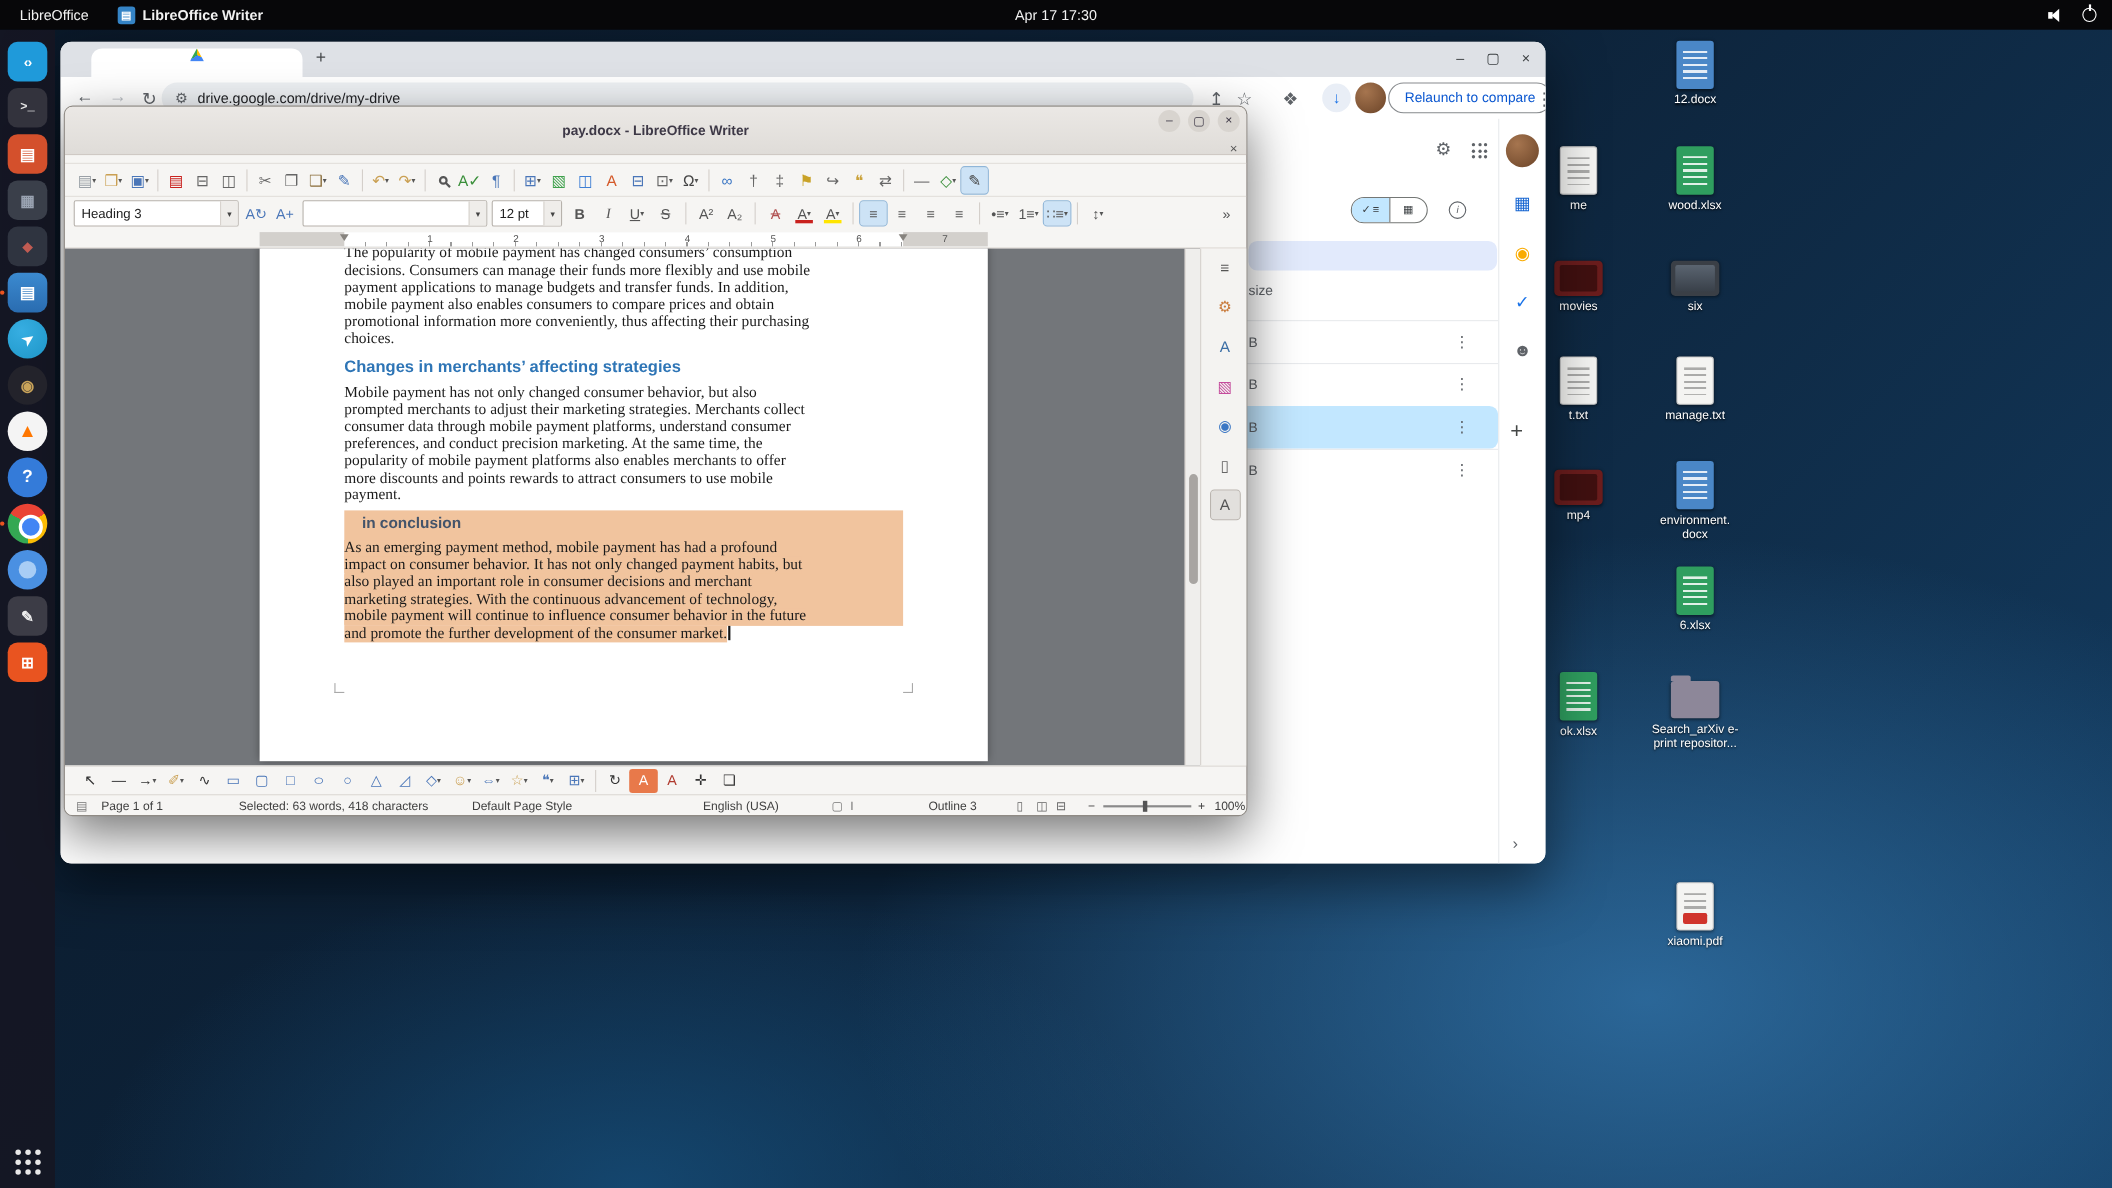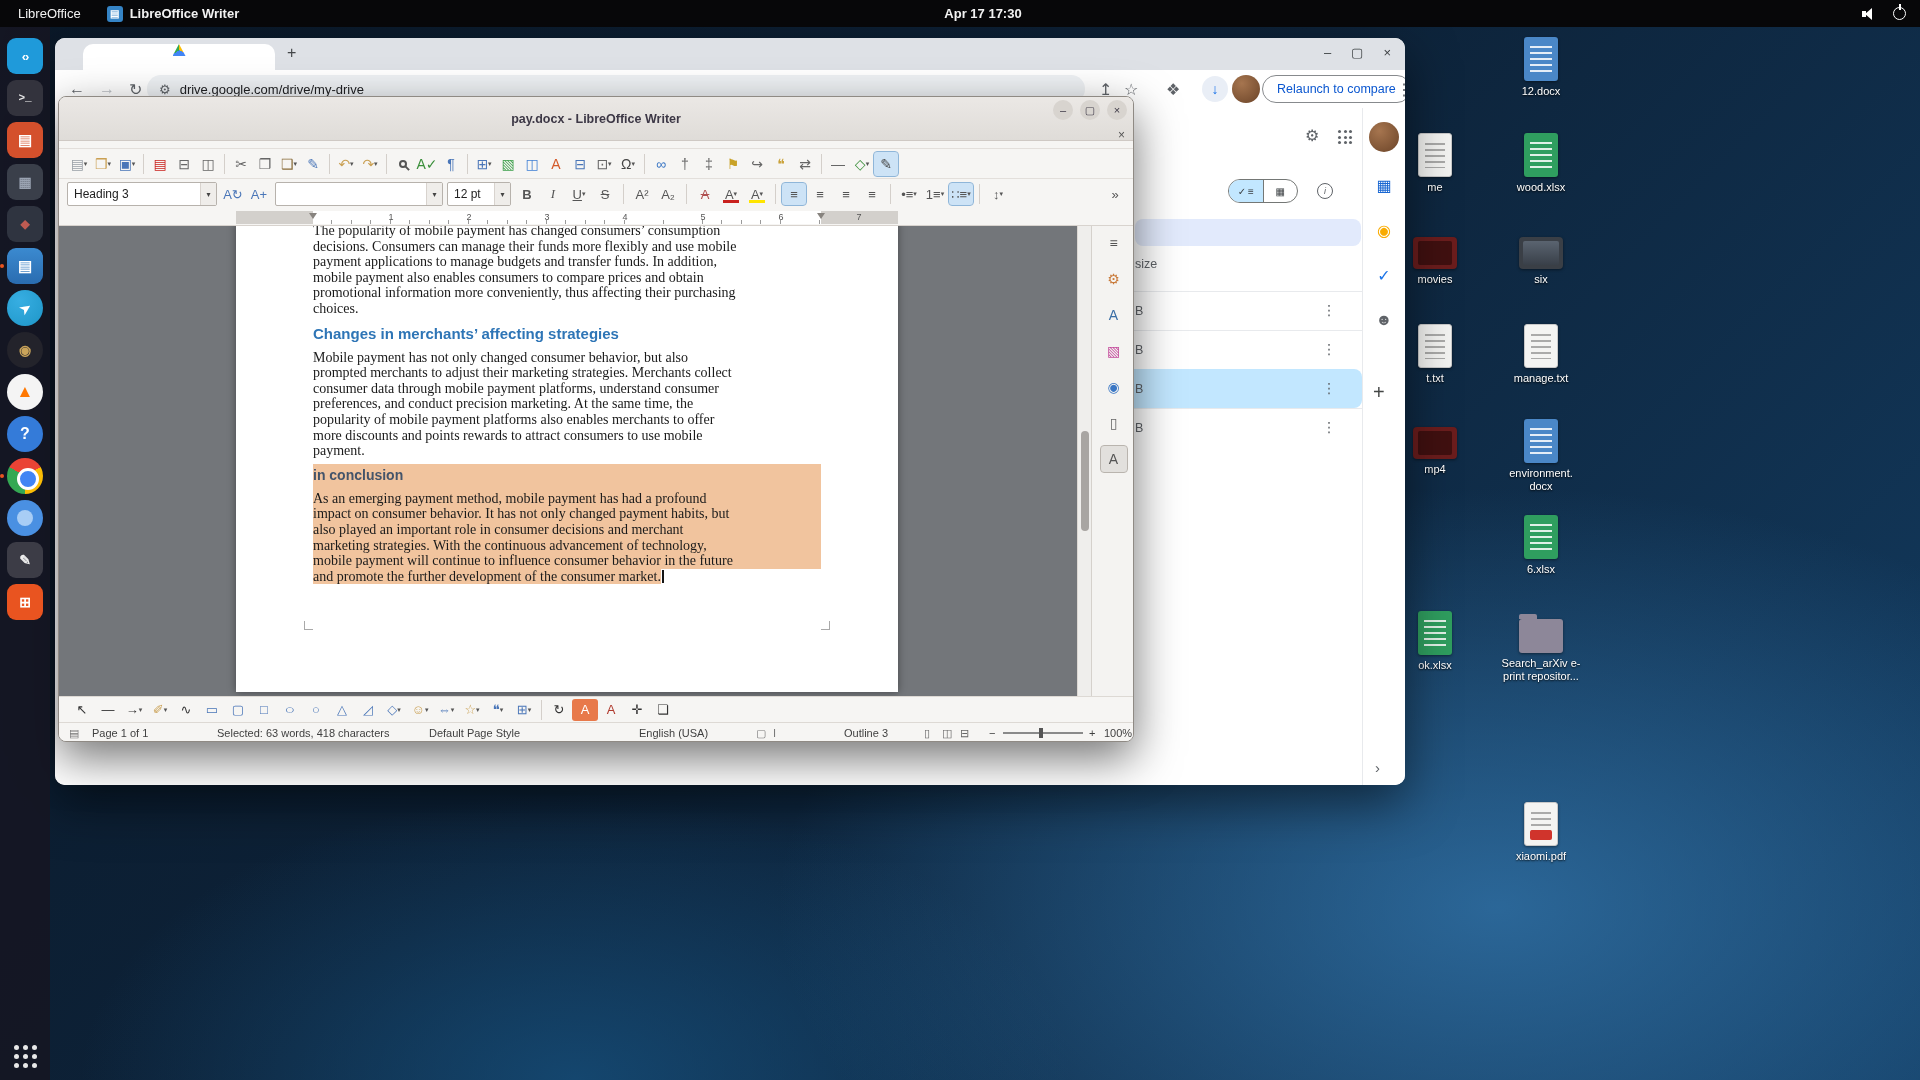--- a/index.html
+++ b/index.html
@@ -12,21 +12,21 @@
       radial-gradient(900px 520px at 30% 100%, rgba(22,78,122,.8) 0%, rgba(22,78,122,0) 55%),
       linear-gradient(135deg,#0a1828 0%,#0d2238 45%,#133d63 100%);}
 
   
   .topbar{position:absolute;top:0;left:0;right:0;height:27px;background:#070709;color:#f2f2f2;
     display:flex;align-items:center;z-index:7;font-size:13px;}
   .tb-left{display:flex;align-items:center;gap:26px;padding-left:18px;}
   .tb-app{display:flex;align-items:center;gap:7px;font-weight:600;}
   .tb-appicon{width:16px;height:16px;border-radius:3px;background:#3584c6;color:#fff;font-size:10px;
     display:flex;align-items:center;justify-content:center;}
-  .tb-clock{position:absolute;left:50%;transform:translateX(-50%);font-weight:700;margin-left:23px;}
+  .tb-clock{position:absolute;left:50%;transform:translateX(-50%);font-weight:400;}
   .tb-right{position:absolute;right:14px;display:flex;align-items:center;gap:16px;}
   .vol{position:relative;width:15px;height:12px;}
   .vol::before{content:'';position:absolute;left:0;top:3px;width:4px;height:6px;background:#fff;}
   .vol::after{content:'';position:absolute;left:3px;top:0;width:0;height:0;border:6px solid transparent;border-right:7px solid #fff;border-left:0;}
   .pwr{width:13px;height:13px;border:1.5px solid #fff;border-radius:50%;position:relative;}
   .pwr::after{content:'';position:absolute;left:50%;top:-4px;width:2px;height:6px;background:#fff;transform:translateX(-50%);}
 
   
   .dock{position:absolute;left:0;top:27px;bottom:0;width:50px;background:rgba(22,22,34,.88);z-index:6;padding-top:5px;}
   .dock-item{width:36px;height:36px;margin:6px auto;border-radius:9px;display:flex;align-items:center;
@@ -154,21 +154,21 @@
     background-size:auto 4px;background-position:0 100%;background-repeat:repeat-x;}
   .rnum{position:absolute;top:1px;transform:translateX(-50%);font-size:9px;color:#555;}
   .rmark{position:absolute;top:2px;width:0;height:0;border-left:4px solid transparent;border-right:4px solid transparent;border-top:6px solid #87837e;}
   .w-main{position:absolute;top:129px;left:0;width:1032px;height:470px;background:#73767a;overflow:hidden;}
   .w-page{position:absolute;top:-4px;left:177px;width:662px;height:470px;background:#fff;padding:1px 77px 0;
     box-shadow:0 0 8px rgba(0,0,0,.4);}
   .bodytext{font:14px/15.6px "Liberation Serif",serif;color:#1a1a1a;white-space:pre-line;margin:0;}
   .dh2{font:700 15px/18px "Liberation Sans",sans-serif;color:var(--h2);margin:8px 0 7px;}
   .selblock{position:relative;margin-top:5px;}
   .selbg{position:absolute;left:0;right:0;top:0;bottom:15.6px;background:var(--sel);}
-  .dh3{font:700 14px/17px "Liberation Sans",sans-serif;color:var(--h3);margin:0 0 7px;padding-top:3px;position:relative;}
+  .dh3{font:700 14px/17px "Liberation Sans",sans-serif;color:var(--h3);margin:0 16px 7px;padding-top:3px;position:relative;}
   .selblock .bodytext{position:relative;}
   .hl{background:var(--sel);}
   .caret{display:inline-block;width:0;border-left:2px solid #151515;height:13px;vertical-align:-2px;margin-left:1px;}
   .cmark{position:absolute;width:9px;height:9px;}
   .cmark.l{left:68px;top:399px;border-left:1px solid #a9a9a9;border-bottom:1px solid #a9a9a9;}
   .cmark.r{right:68px;top:399px;border-right:1px solid #a9a9a9;border-bottom:1px solid #a9a9a9;}
   .w-scroll{position:absolute;right:0;top:0;bottom:0;width:14px;background:#efeeec;border-left:1px solid #dcd8d3;}
   .w-thumb{position:absolute;left:3px;top:205px;width:8px;height:100px;background:#a8a5a2;border-radius:4px;}
   .w-sidebar{position:absolute;top:129px;left:1032px;width:44px;height:470px;background:#f4f3f1;border-left:1px solid #d5d1cc;
     display:flex;flex-direction:column;align-items:center;padding-top:4px;gap:10px;}

